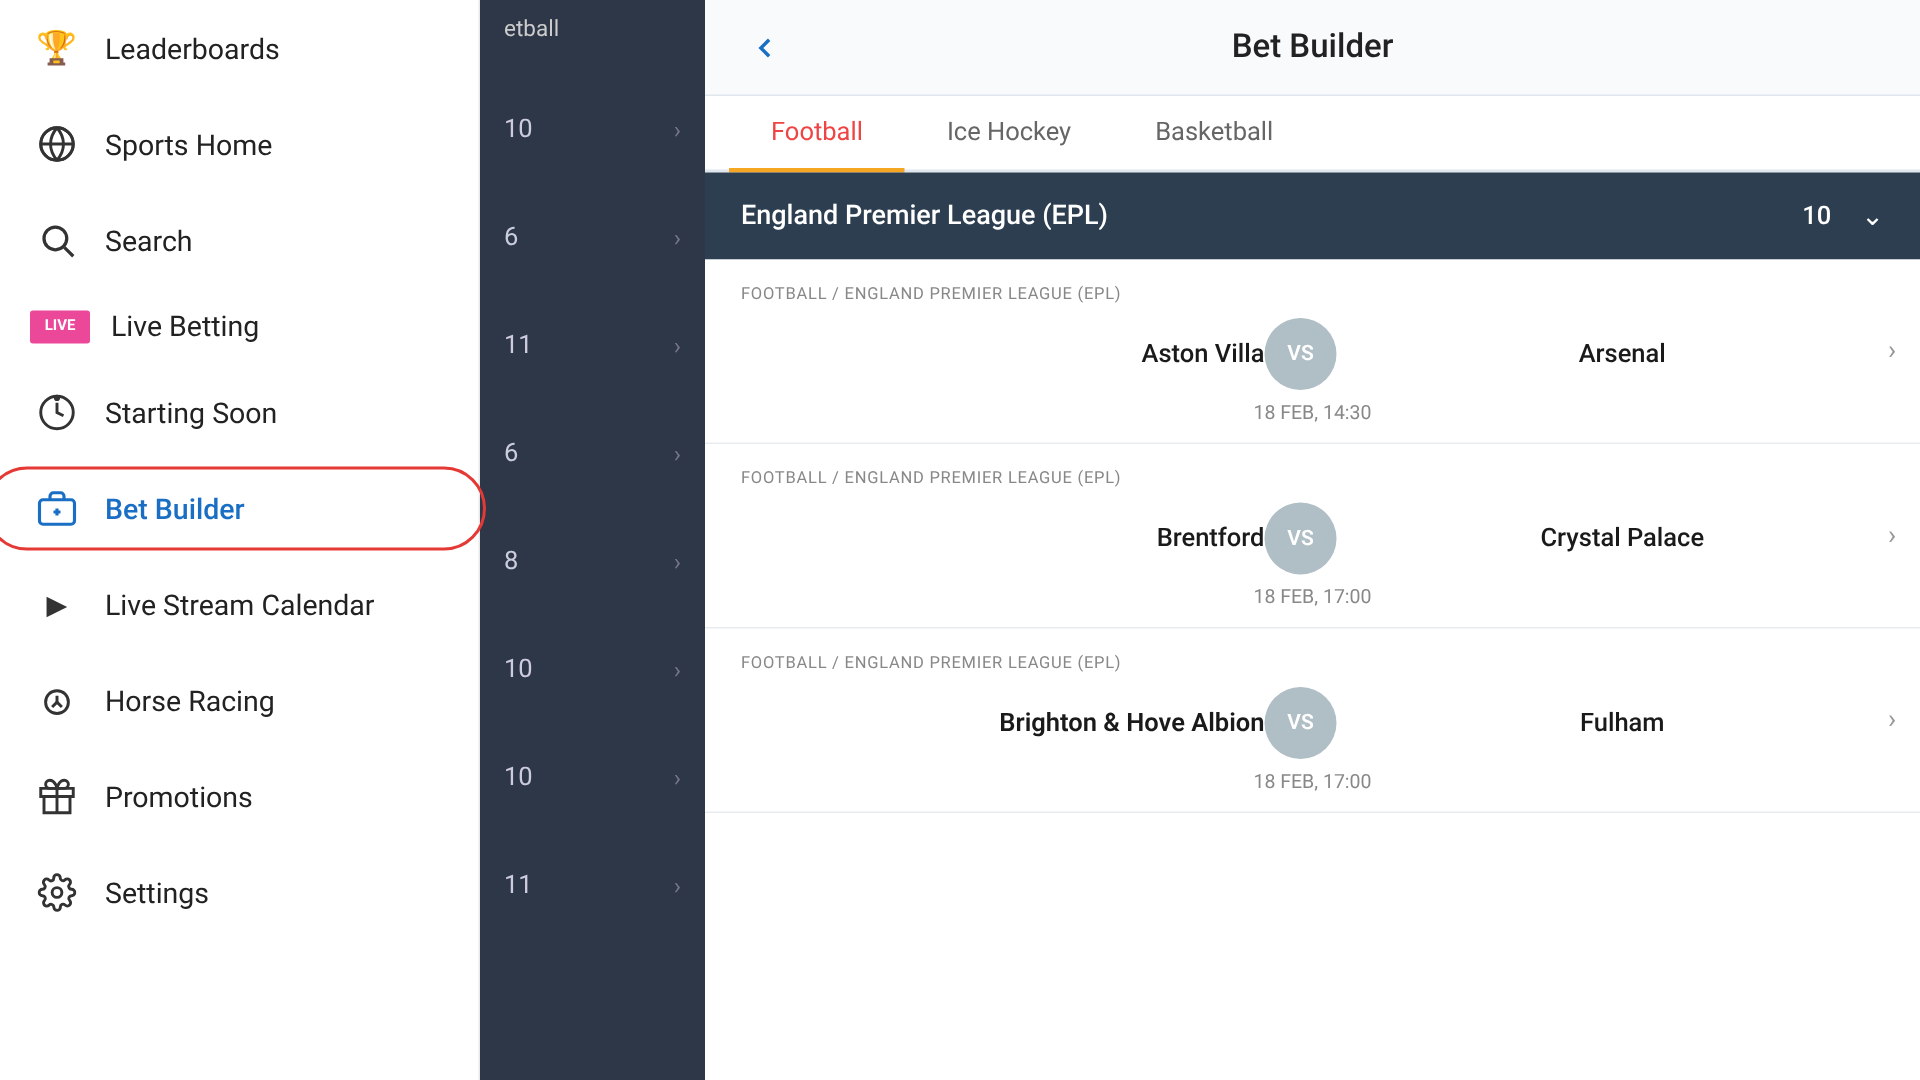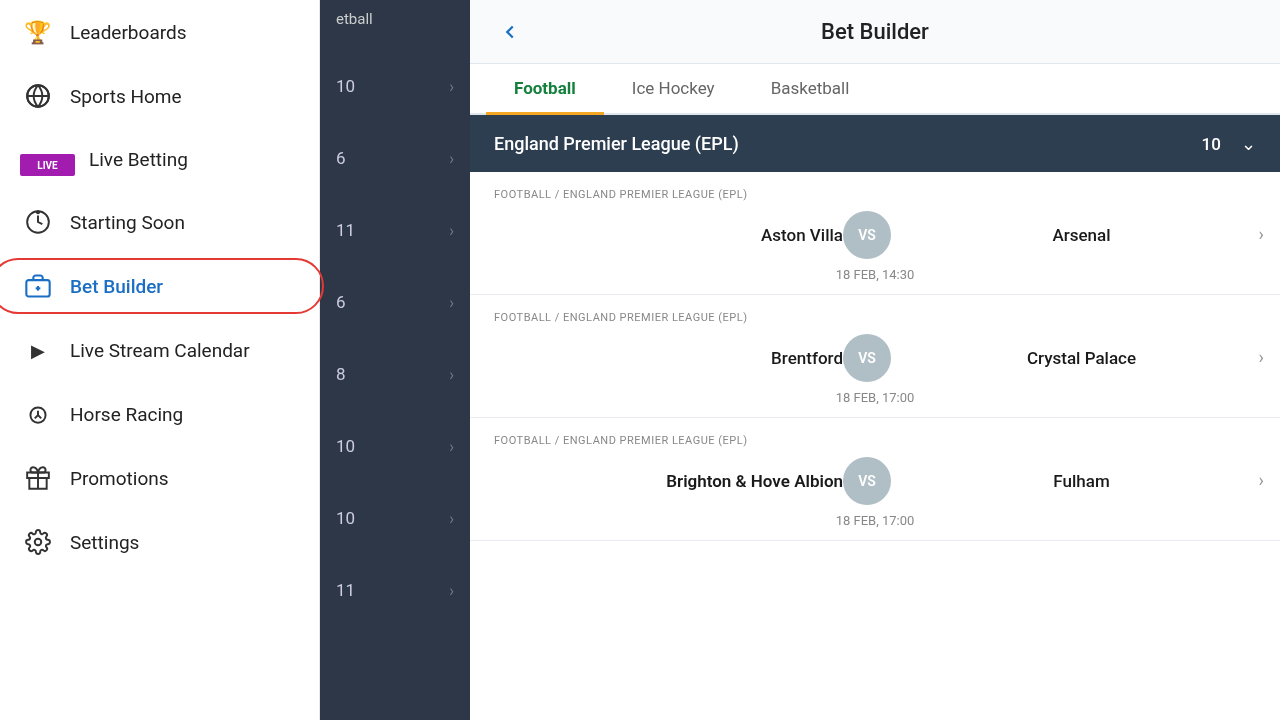--- a/index.html
+++ b/index.html
@@ -153,23 +153,23 @@
     .sport-tab {
       padding: 14px 28px;
       font-size: 17px;
       cursor: pointer;
       color: #666;
       border-bottom: 3px solid transparent;
       margin-bottom: -2px;
     }
 
     .sport-tab.active {
-      color: #15803d;
+      color: #ef4444;
       border-bottom-color: #f5a623;
-      font-weight: 700;
+      font-weight: 400;
     }
 
     
     .league-header {
       background: #2d3e50;
       display: flex;
       justify-content: space-between;
       padding: 18px 24px;
       color: #fff;
       font-size: 18px;
@@ -291,23 +291,32 @@
       <span class="icon">
         <svg width="26" height="26" viewBox="0 0 24 24" fill="none" stroke="#333" stroke-width="1.8">
           <circle cx="12" cy="12" r="10"></circle>
           <path d="M12 2a10 10 0 0 1 0 20A10 10 0 0 1 12 2"></path>
           <path d="M2 12h20M12 2c-2.5 3-4 6.5-4 10s1.5 7 4 10M12 2c2.5 3 4 6.5 4 10s-1.5 7-4 10"></path>
         </svg>
       </span>
       <span class="nav-item-label">Sports Home</span>
     </div>
 
-
-    <div class="nav-item">
-      <span class="icon" style="background:#a21caf; color:#fff; font-size:10px; font-weight:700; border-radius:2px; width:55px; height:22px; display:flex; align-items:center; justify-content:center;margin-top:12px;">LIVE</span>
+    <div class="nav-item">
+      <span class="icon">
+        <svg width="26" height="26" viewBox="0 0 24 24" fill="none" stroke="#333" stroke-width="2">
+          <circle cx="11" cy="11" r="7"></circle>
+          <line x1="16.5" y1="16.5" x2="22" y2="22"></line>
+        </svg>
+      </span>
+      <span class="nav-item-label">Search</span>
+    </div>
+
+    <div class="nav-item">
+      <span class="icon" style="background:#ec4899; color:#fff; font-size:10px; font-weight:700; border-radius:2px; width:40px; height:22px; display:flex; align-items:center; justify-content:center;">LIVE</span>
       <span class="nav-item-label">Live Betting</span>
     </div>
 
     <div class="nav-item">
       <span class="icon">
         <svg width="26" height="26" viewBox="0 0 24 24" fill="none" stroke="#333" stroke-width="1.8">
           <circle cx="12" cy="12" r="10"></circle>
           <polyline points="12 6 12 12 16 14"></polyline>
           <circle cx="12" cy="3" r="1" fill="#333"></circle>
         </svg>

